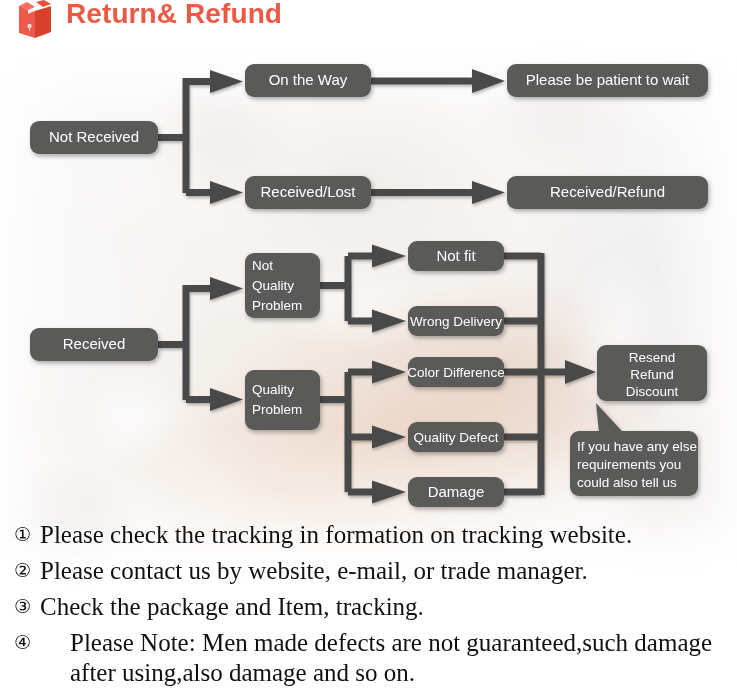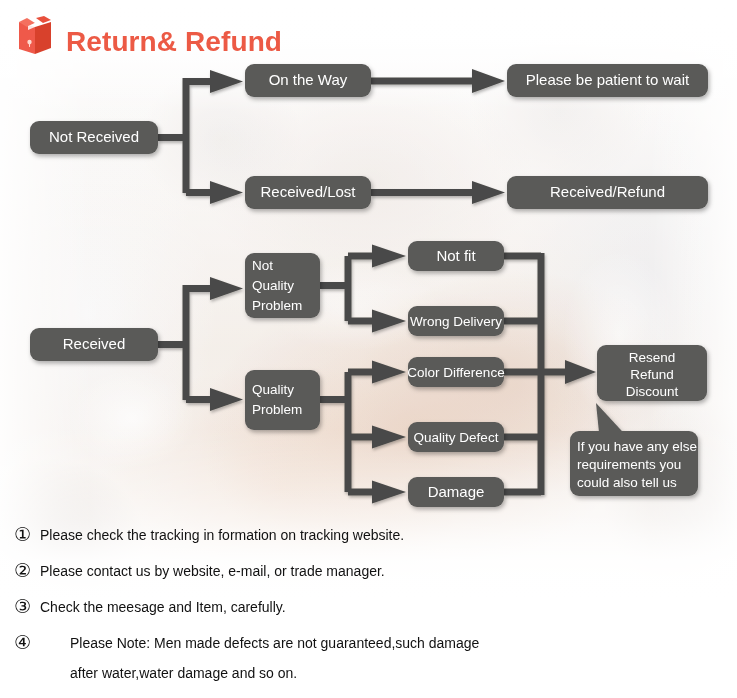--- a/index.html
+++ b/index.html
@@ -74,21 +74,21 @@
                       rgba(255,255,255,0.10) 650px, rgba(255,255,255,0.88) 737px);
   }
 
   
   #header {
     position: absolute;
     left: 0; top: 0;
     width: 737px; height: 56px;
     z-index: 5;
     display: flex;
-    align-items: flex-end;
+    align-items: flex-start;
     padding-left: 16px;
   }
   #box-icon { flex: 0 0 auto; width: 38px; height: 40px; }
   #page-title {
     margin-left: 12px;
     font-size: 28px;
     font-weight: 700;
     letter-spacing: 0.1px;
     line-height: 1;
     white-space: nowrap;
@@ -132,24 +132,25 @@
   .note-num {
     flex: 0 0 auto;
     width: 26px;
     font-size: 19px;
     line-height: 30px;
     color: #111111;
     text-align: left;
   }
   .note-text {
     flex: 1 1 auto;
-    font-size: 14px;
+    font-size: 25px;
     line-height: 30px;
     color: #111111;
     font-weight: 400;
+    font-family: Liberation Serif, serif;
   }
 </style>
 </head>
 <body>
 
 <div id="page">
 
   <div id="photo-backdrop">
     <div class="layer bg-base"></div>
     <div class="layer bg-suits"></div>
@@ -347,26 +348,26 @@
       <div class="note-text">Please check the tracking in formation on tracking website.</div>
     </div>
 
     <div class="note-row">
       <div class="note-num">②</div>
       <div class="note-text">Please contact us by website, e-mail, or trade manager.</div>
     </div>
 
     <div class="note-row">
       <div class="note-num">③</div>
-      <div class="note-text">Check the meesage and Item, carefully.</div>
+      <div class="note-text">Check the package and Item, tracking.</div>
     </div>
 
     <div class="note-row">
       <div class="note-num">④</div>
       <div style="flex:1 1 auto;margin-left:30px;">
         <div class="note-text">Please Note: Men made defects  are not guaranteed,such damage</div>
-        <div class="note-text">after water,water damage and so on.</div>
+        <div class="note-text">after using,also damage and so on.</div>
       </div>
     </div>
 
   </div>
 
 </div>
 
 </body></html>

